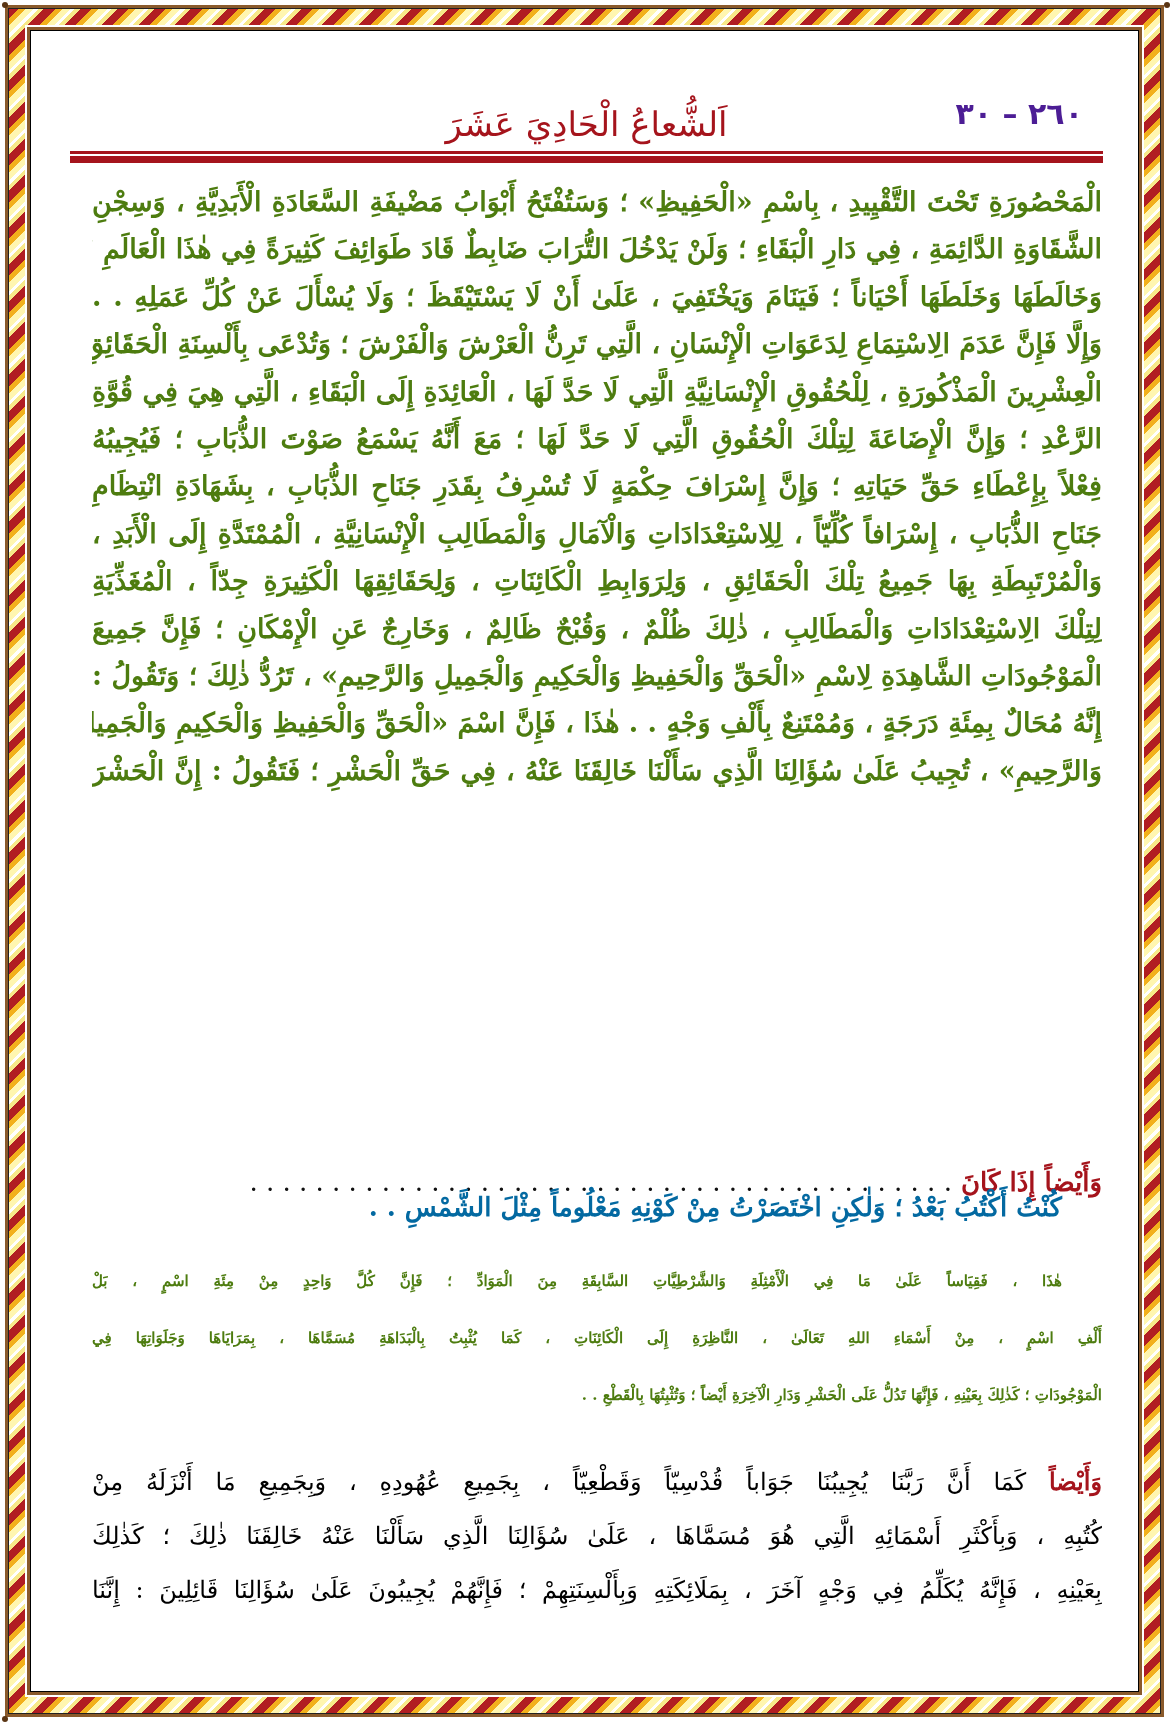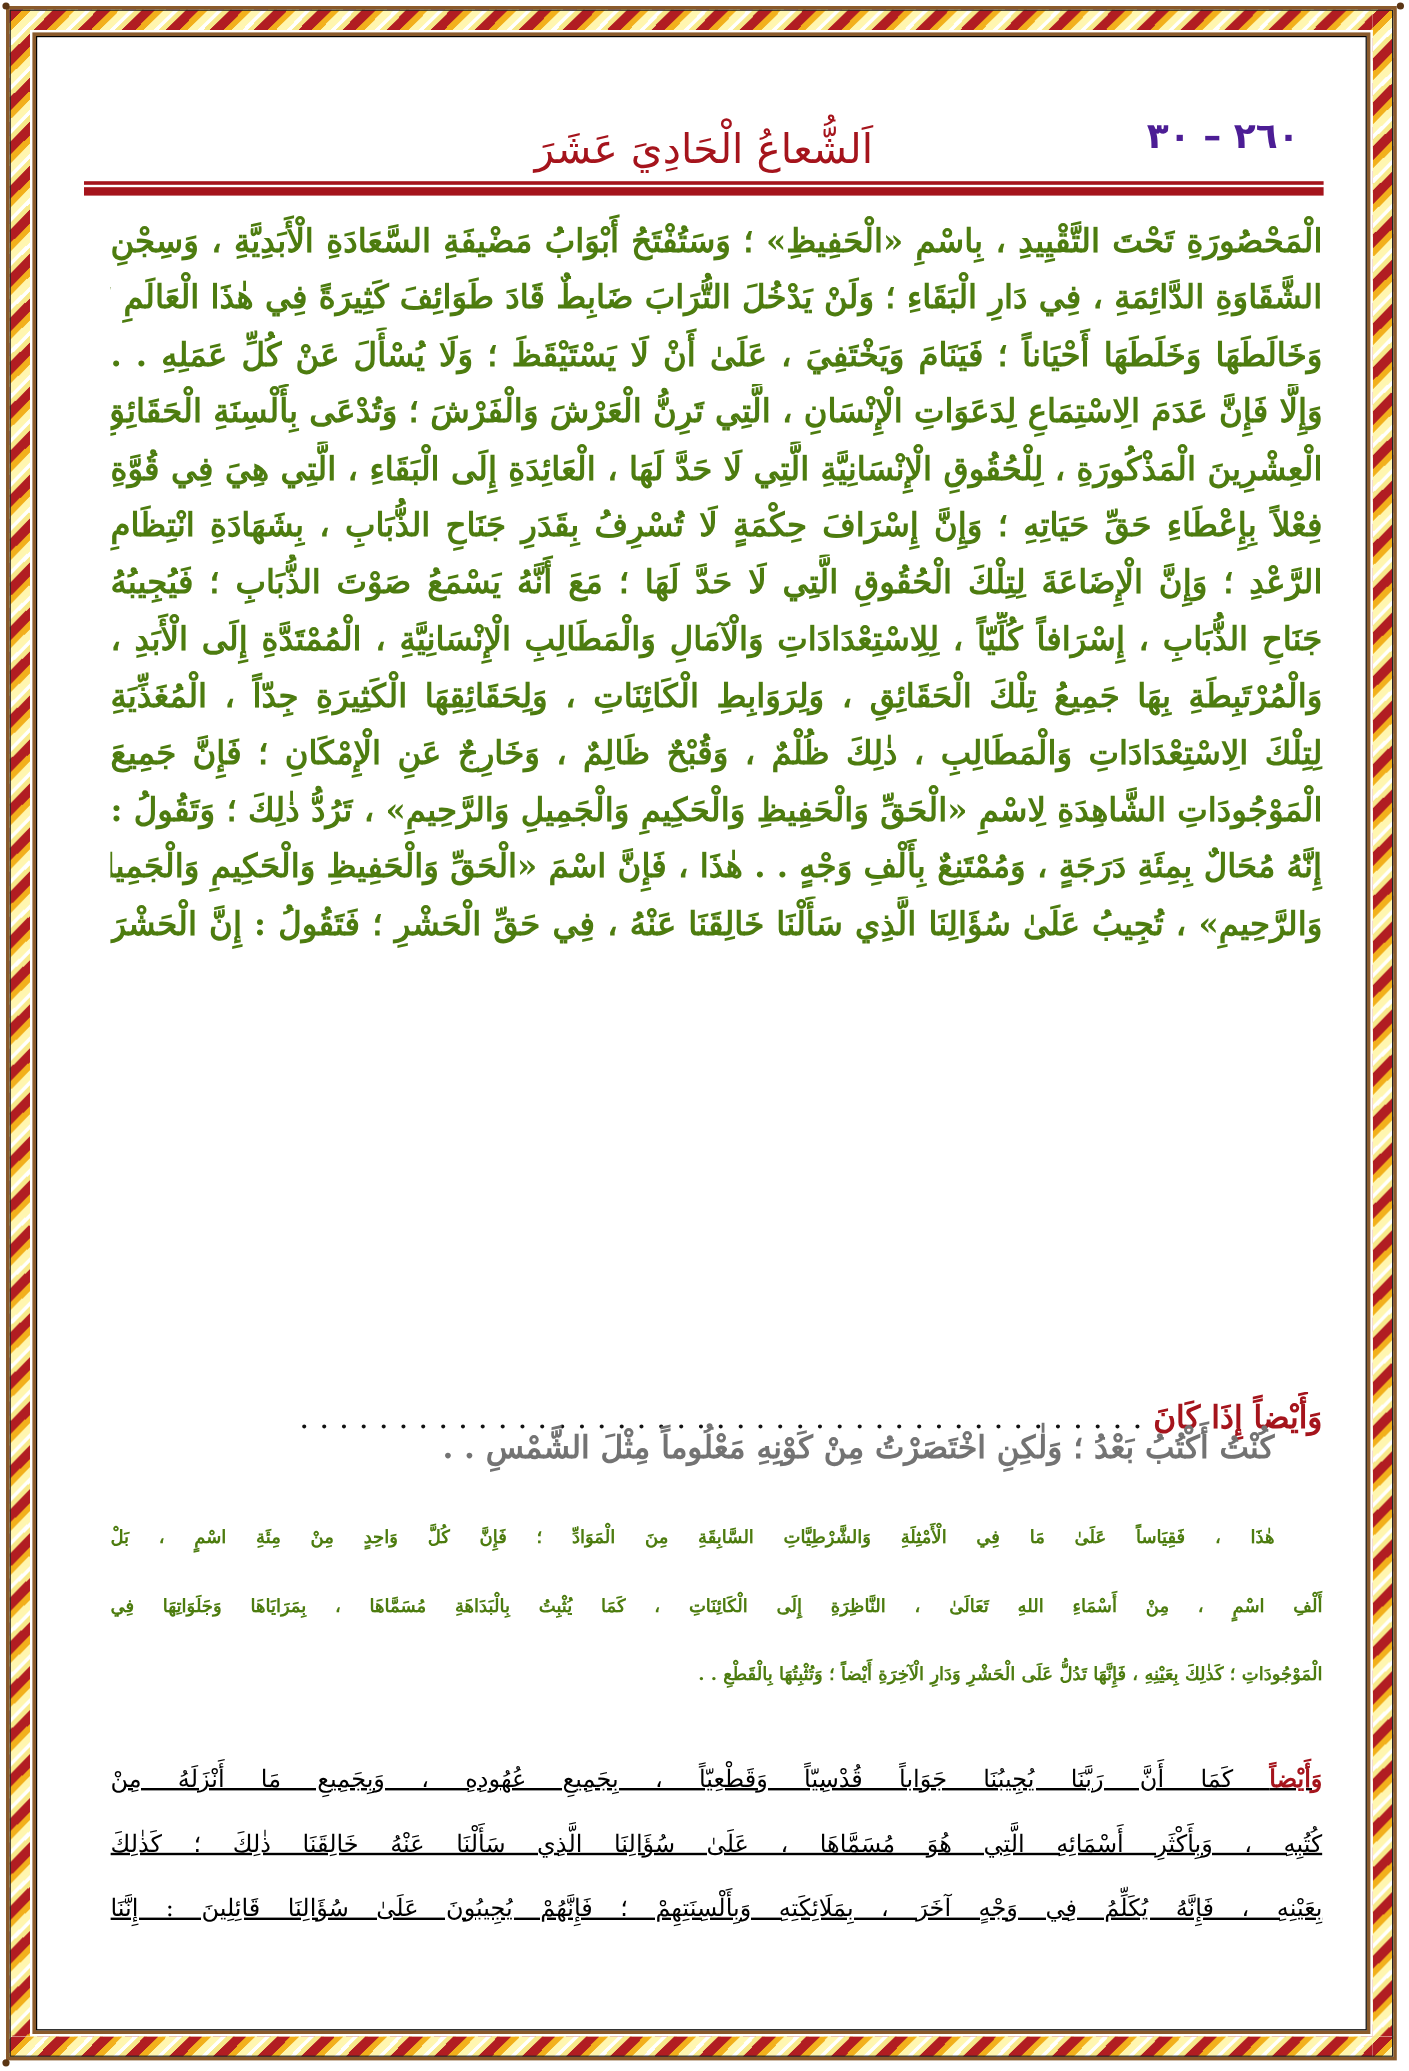--- a/index.html
+++ b/index.html
@@ -22,28 +22,28 @@
   .rule.r1 { top:151px; height:3px; }
   .rule.r2 { top:156px; height:7px; }
 
   .body { position:absolute; left:92px; width:1010px; direction:rtl; text-align:justify; text-align-last:justify; font-family:"DejaVu Serif", serif; }
   .main-para { top:178px; }
   .line { display:block; height:47.4px; line-height:47.4px; font-size:27px; color:#4d7c0f; font-weight:bold; white-space:nowrap; overflow:hidden; }
   .line.last { text-align-last:right; }
 
   .dotted-row { position:absolute; top:1160px; left:92px; width:1010px; direction:rtl; height:44px; line-height:44px; font-size:26px; color:#a5141c; font-weight:bold; white-space:nowrap; overflow:hidden; }
   .dotted-row .dots { color:#111; letter-spacing:6px; font-weight:normal; }
-  .note-line { position:absolute; top:1185px; left:92px; width:1010px; direction:rtl; padding-right:40px; box-sizing:border-box; font-size:26px; color:#737373; font-weight:bold; line-height:44px; white-space:nowrap; }
+  .note-line { position:absolute; top:1185px; left:92px; width:1010px; direction:rtl; padding-right:40px; box-sizing:border-box; font-size:26px; color:#0369a1; font-weight:bold; line-height:44px; white-space:nowrap; }
 
   .small-para { top:1253px; }
   .small-para .line { font-size:15px; height:57px; line-height:57px; }
   .small-para .indent { padding-right:40px; }
 
   .black-para { top:1455px; }
-  .black-para .line { color:#000; font-weight:normal; font-size:20px; height:54px; line-height:54px;text-decoration:underline; }
+  .black-para .line { color:#000; font-weight:normal; font-size:24px; height:54px; line-height:54px; }
   .lead-word { color:#a5141c; font-weight:bold; }
 </style>
 </head>
 <body>
 
 <div class="frame-outer"></div>
 <div class="frame-band"></div>
 <div class="frame-band-edge"></div>
 <div class="frame-inner"></div>
 <div class="frame-inner-line"></div>
@@ -57,22 +57,22 @@
 </div>
 <div class="rule r1"></div>
 <div class="rule r2"></div>
 
 <div class="body main-para">
   <span class="line">الْمَحْصُورَةِ تَحْتَ التَّقْيِيدِ ، بِاسْمِ «الْحَفِيظِ» ؛ وَسَتُفْتَحُ أَبْوَابُ مَضْيفَةِ السَّعَادَةِ الْأَبَدِيَّةِ ، وَسِجْنِ</span>
   <span class="line">الشَّقَاوَةِ الدَّائِمَةِ ، فِي دَارِ الْبَقَاءِ ؛ وَلَنْ يَدْخُلَ التُّرَابَ ضَابِطٌ قَادَ طَوَائِفَ كَثِيرَةً فِي هٰذَا الْعَالَمِ ؛</span>
   <span class="line">وَخَالَطَهَا وَخَلَطَهَا أَحْيَاناً ؛ فَيَنَامَ وَيَخْتَفِيَ ، عَلَىٰ أَنْ لَا يَسْتَيْقَظَ ؛ وَلَا يُسْأَلَ عَنْ كُلِّ عَمَلِهِ . .</span>
   <span class="line">وَإِلَّا فَإِنَّ عَدَمَ الِاسْتِمَاعِ لِدَعَوَاتِ الْإِنْسَانِ ، الَّتِي تَرِنُّ الْعَرْشَ وَالْفَرْشَ ؛ وَتُدْعَى بِأَلْسِنَةِ الْحَقَائِقِ</span>
   <span class="line">الْعِشْرِينَ الْمَذْكُورَةِ ، لِلْحُقُوقِ الْإِنْسَانِيَّةِ الَّتِي لَا حَدَّ لَهَا ، الْعَائِدَةِ إِلَى الْبَقَاءِ ، الَّتِي هِيَ فِي قُوَّةِ</span>
+  <span class="line">الرَّعْدِ ؛ وَإِنَّ الْإِضَاعَةَ لِتِلْكَ الْحُقُوقِ الَّتِي لَا حَدَّ لَهَا ؛ مَعَ أَنَّهُ يَسْمَعُ صَوْتَ الذُّبَابِ ؛ فَيُجِيبُهُ</span>
   <span class="line">فِعْلاً بِإِعْطَاءِ حَقِّ حَيَاتِهِ ؛ وَإِنَّ إِسْرَافَ حِكْمَةٍ لَا تُسْرِفُ بِقَدَرِ جَنَاحِ الذُّبَابِ ، بِشَهَادَةِ انْتِظَامِ</span>
-  <span class="line">الرَّعْدِ ؛ وَإِنَّ الْإِضَاعَةَ لِتِلْكَ الْحُقُوقِ الَّتِي لَا حَدَّ لَهَا ؛ مَعَ أَنَّهُ يَسْمَعُ صَوْتَ الذُّبَابِ ؛ فَيُجِيبُهُ</span>
   <span class="line">جَنَاحِ الذُّبَابِ ، إِسْرَافاً كُلِّيّاً ، لِلِاسْتِعْدَادَاتِ وَالْآمَالِ وَالْمَطَالِبِ الْإِنْسَانِيَّةِ ، الْمُمْتَدَّةِ إِلَى الْأَبَدِ ،</span>
   <span class="line">وَالْمُرْتَبِطَةِ بِهَا جَمِيعُ تِلْكَ الْحَقَائِقِ ، وَلِرَوَابِطِ الْكَائِنَاتِ ، وَلِحَقَائِقِهَا الْكَثِيرَةِ جِدّاً ، الْمُغَذِّيَةِ</span>
   <span class="line">لِتِلْكَ الِاسْتِعْدَادَاتِ وَالْمَطَالِبِ ، ذٰلِكَ ظُلْمٌ ، وَقُبْحٌ ظَالِمٌ ، وَخَارِجٌ عَنِ الْإِمْكَانِ ؛ فَإِنَّ جَمِيعَ</span>
   <span class="line">الْمَوْجُودَاتِ الشَّاهِدَةِ لِاسْمِ «الْحَقِّ وَالْحَفِيظِ وَالْحَكِيمِ وَالْجَمِيلِ وَالرَّحِيمِ» ، تَرُدُّ ذٰلِكَ ؛ وَتَقُولُ :</span>
   <span class="line">إِنَّهُ مُحَالٌ بِمِئَةِ دَرَجَةٍ ، وَمُمْتَنِعٌ بِأَلْفِ وَجْهٍ . . هٰذَا ، فَإِنَّ اسْمَ «الْحَقِّ وَالْحَفِيظِ وَالْحَكِيمِ وَالْجَمِيلِ</span>
   <span class="line">وَالرَّحِيمِ» ، تُجِيبُ عَلَىٰ سُؤَالِنَا الَّذِي سَأَلْنَا خَالِقَنَا عَنْهُ ، فِي حَقِّ الْحَشْرِ ؛ فَتَقُولُ : إِنَّ الْحَشْرَ</span>
 </div>
 
 <div class="dotted-row">
   <span>وَأَيْضاً إِذَا كَانَ</span>

